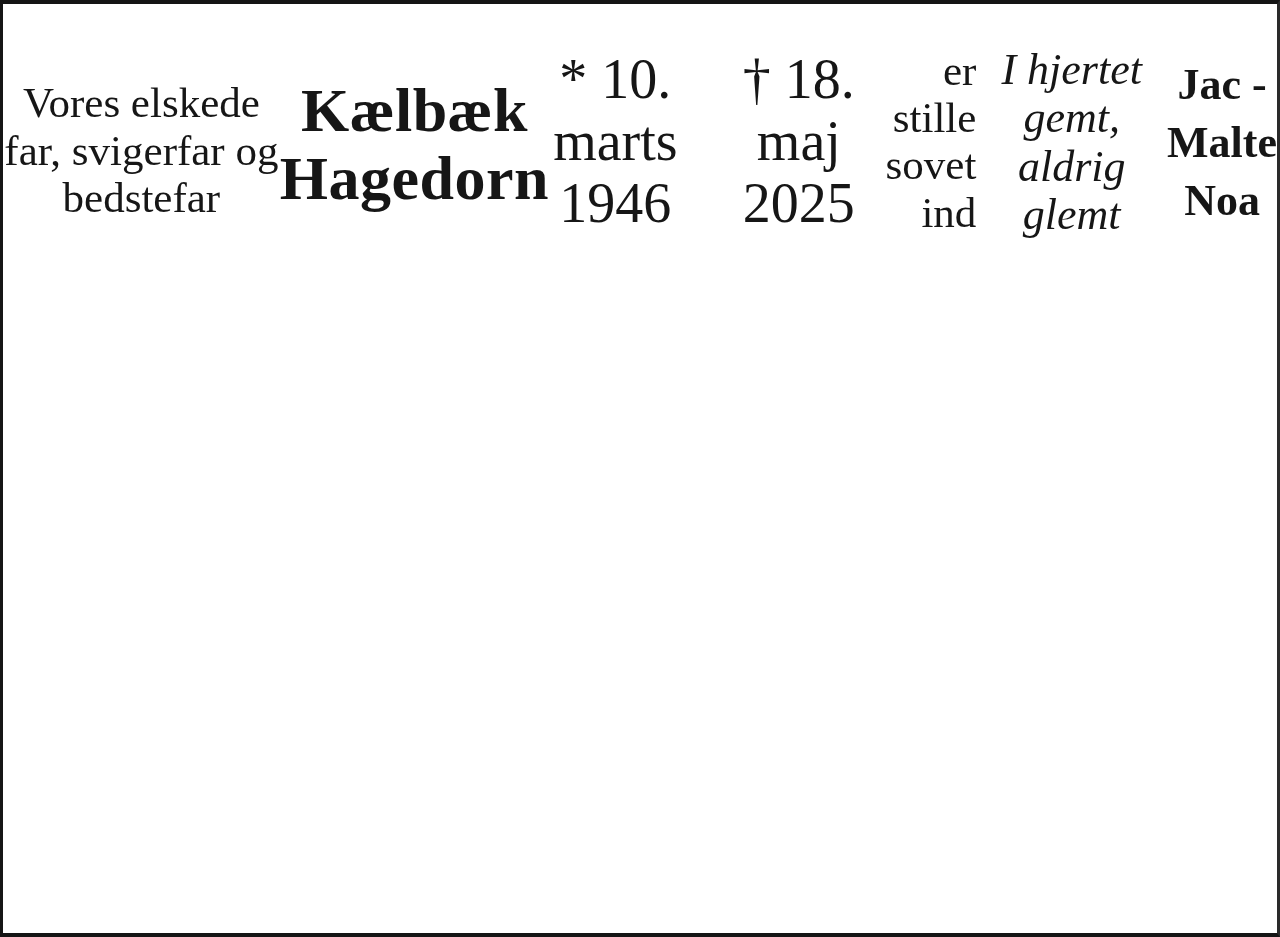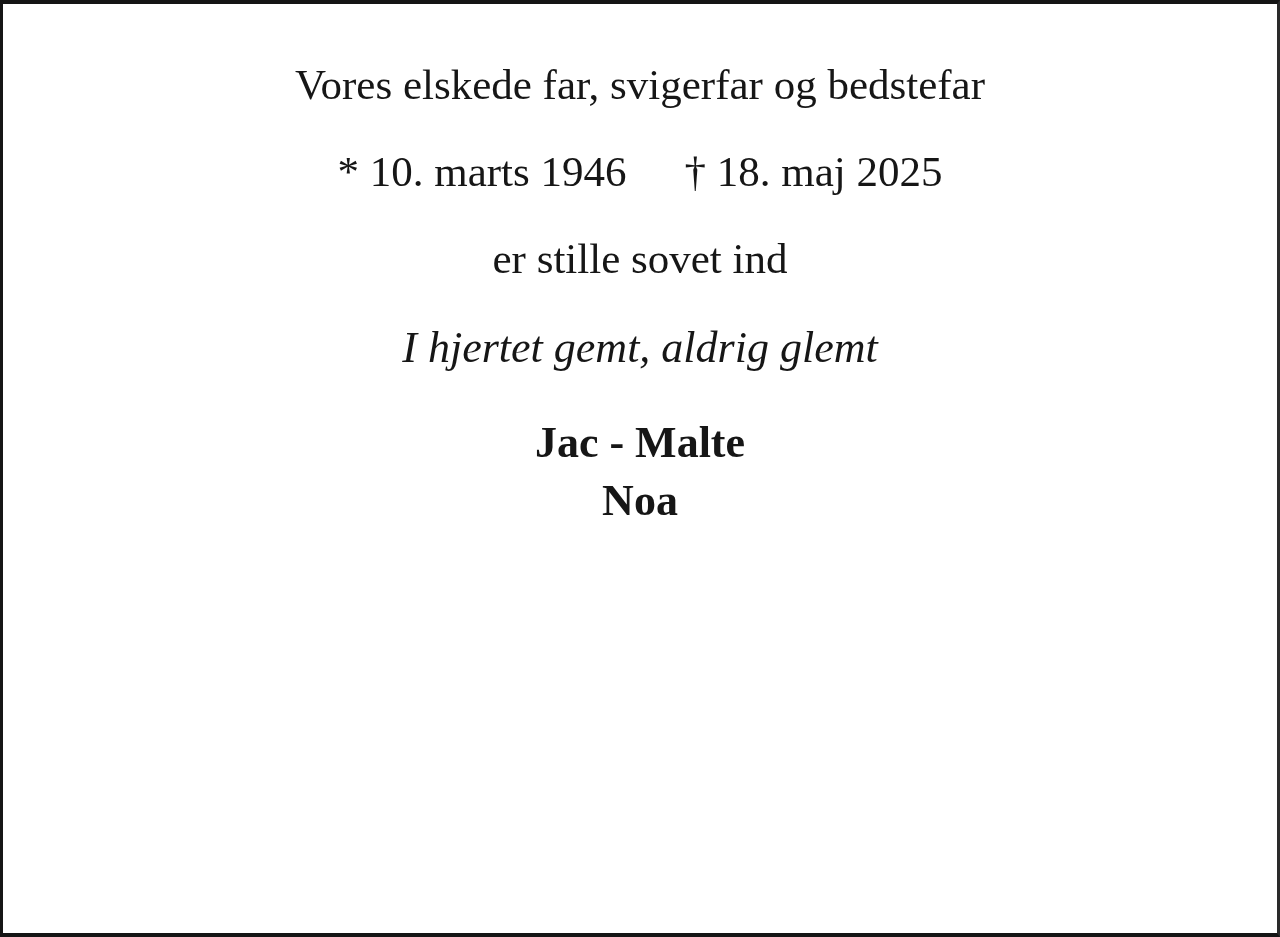--- a/index.html
+++ b/index.html
@@ -21,40 +21,40 @@
     font-family: "Liberation Serif", "DejaVu Serif", serif;
     color: #161616;
     overflow: hidden;
   }
   .notice {
     position: absolute;
     left: 0;
     right: 0;
     top: 0;
     display: flex;
-    flex-direction: column;
+    flex-direction: row;
     align-items: center;
     text-align: center;
   }
   .intro-line {
     margin-top: 57px;
     font-size: 43px;
     line-height: 1.1;
     font-weight: 400;
   }
   .deceased-name {
     margin: 44px 0 0 0;
     font-size: 62px;
     line-height: 1.1;
     font-weight: 700;
     letter-spacing: 0.5px;
   }
   .dates-line {
     margin-top: 40px;
-    font-size: 43px;
+    font-size: 56px;
     line-height: 1.1;
     display: inline-flex;
     gap: 58px;
   }
   .sleep-line {
     margin-top: 39px;
     font-size: 43px;
     line-height: 1.1;
     text-align: right;
   }
@@ -77,20 +77,21 @@
   }
 </style>
 </head>
 <body>
 
 <div class="page">
   <div class="notice">
 
     <div class="intro-line">Vores elskede far, svigerfar og bedstefar</div>
 
+    <h1 class="deceased-name">Kælbæk Hagedorn</h1>
 
     <div class="dates-line">
       <span>* 10. marts 1946</span>
       <span>† 18. maj 2025</span>
     </div>
 
     <div class="sleep-line">er stille sovet ind</div>
 
     <div class="verse-line">I hjertet gemt, aldrig glemt</div>
 

